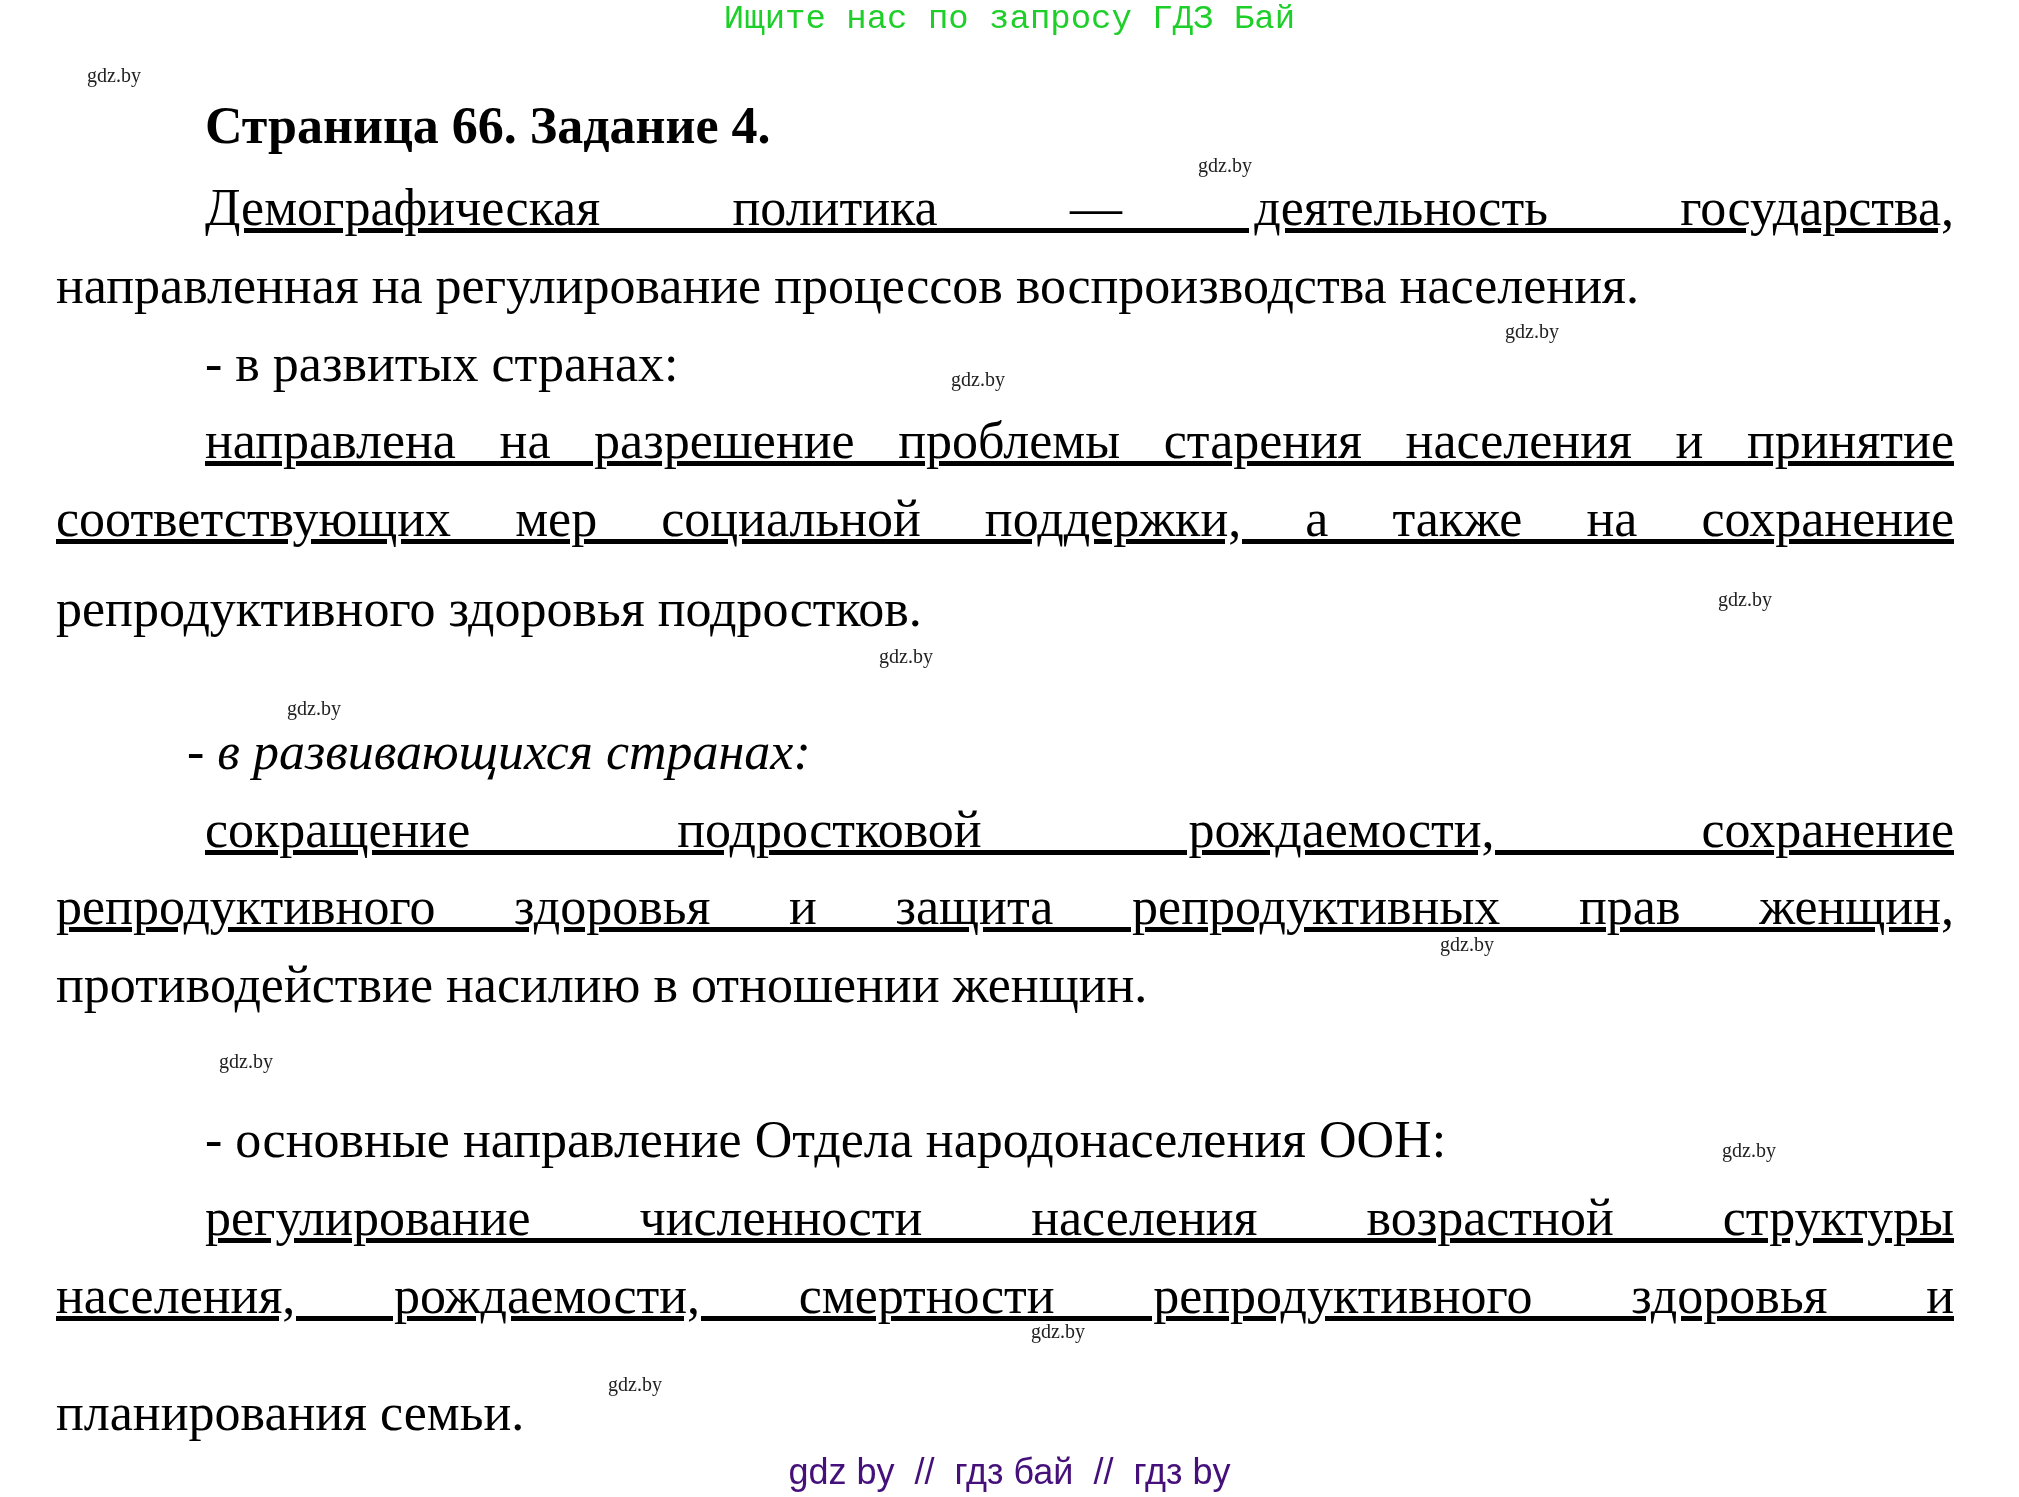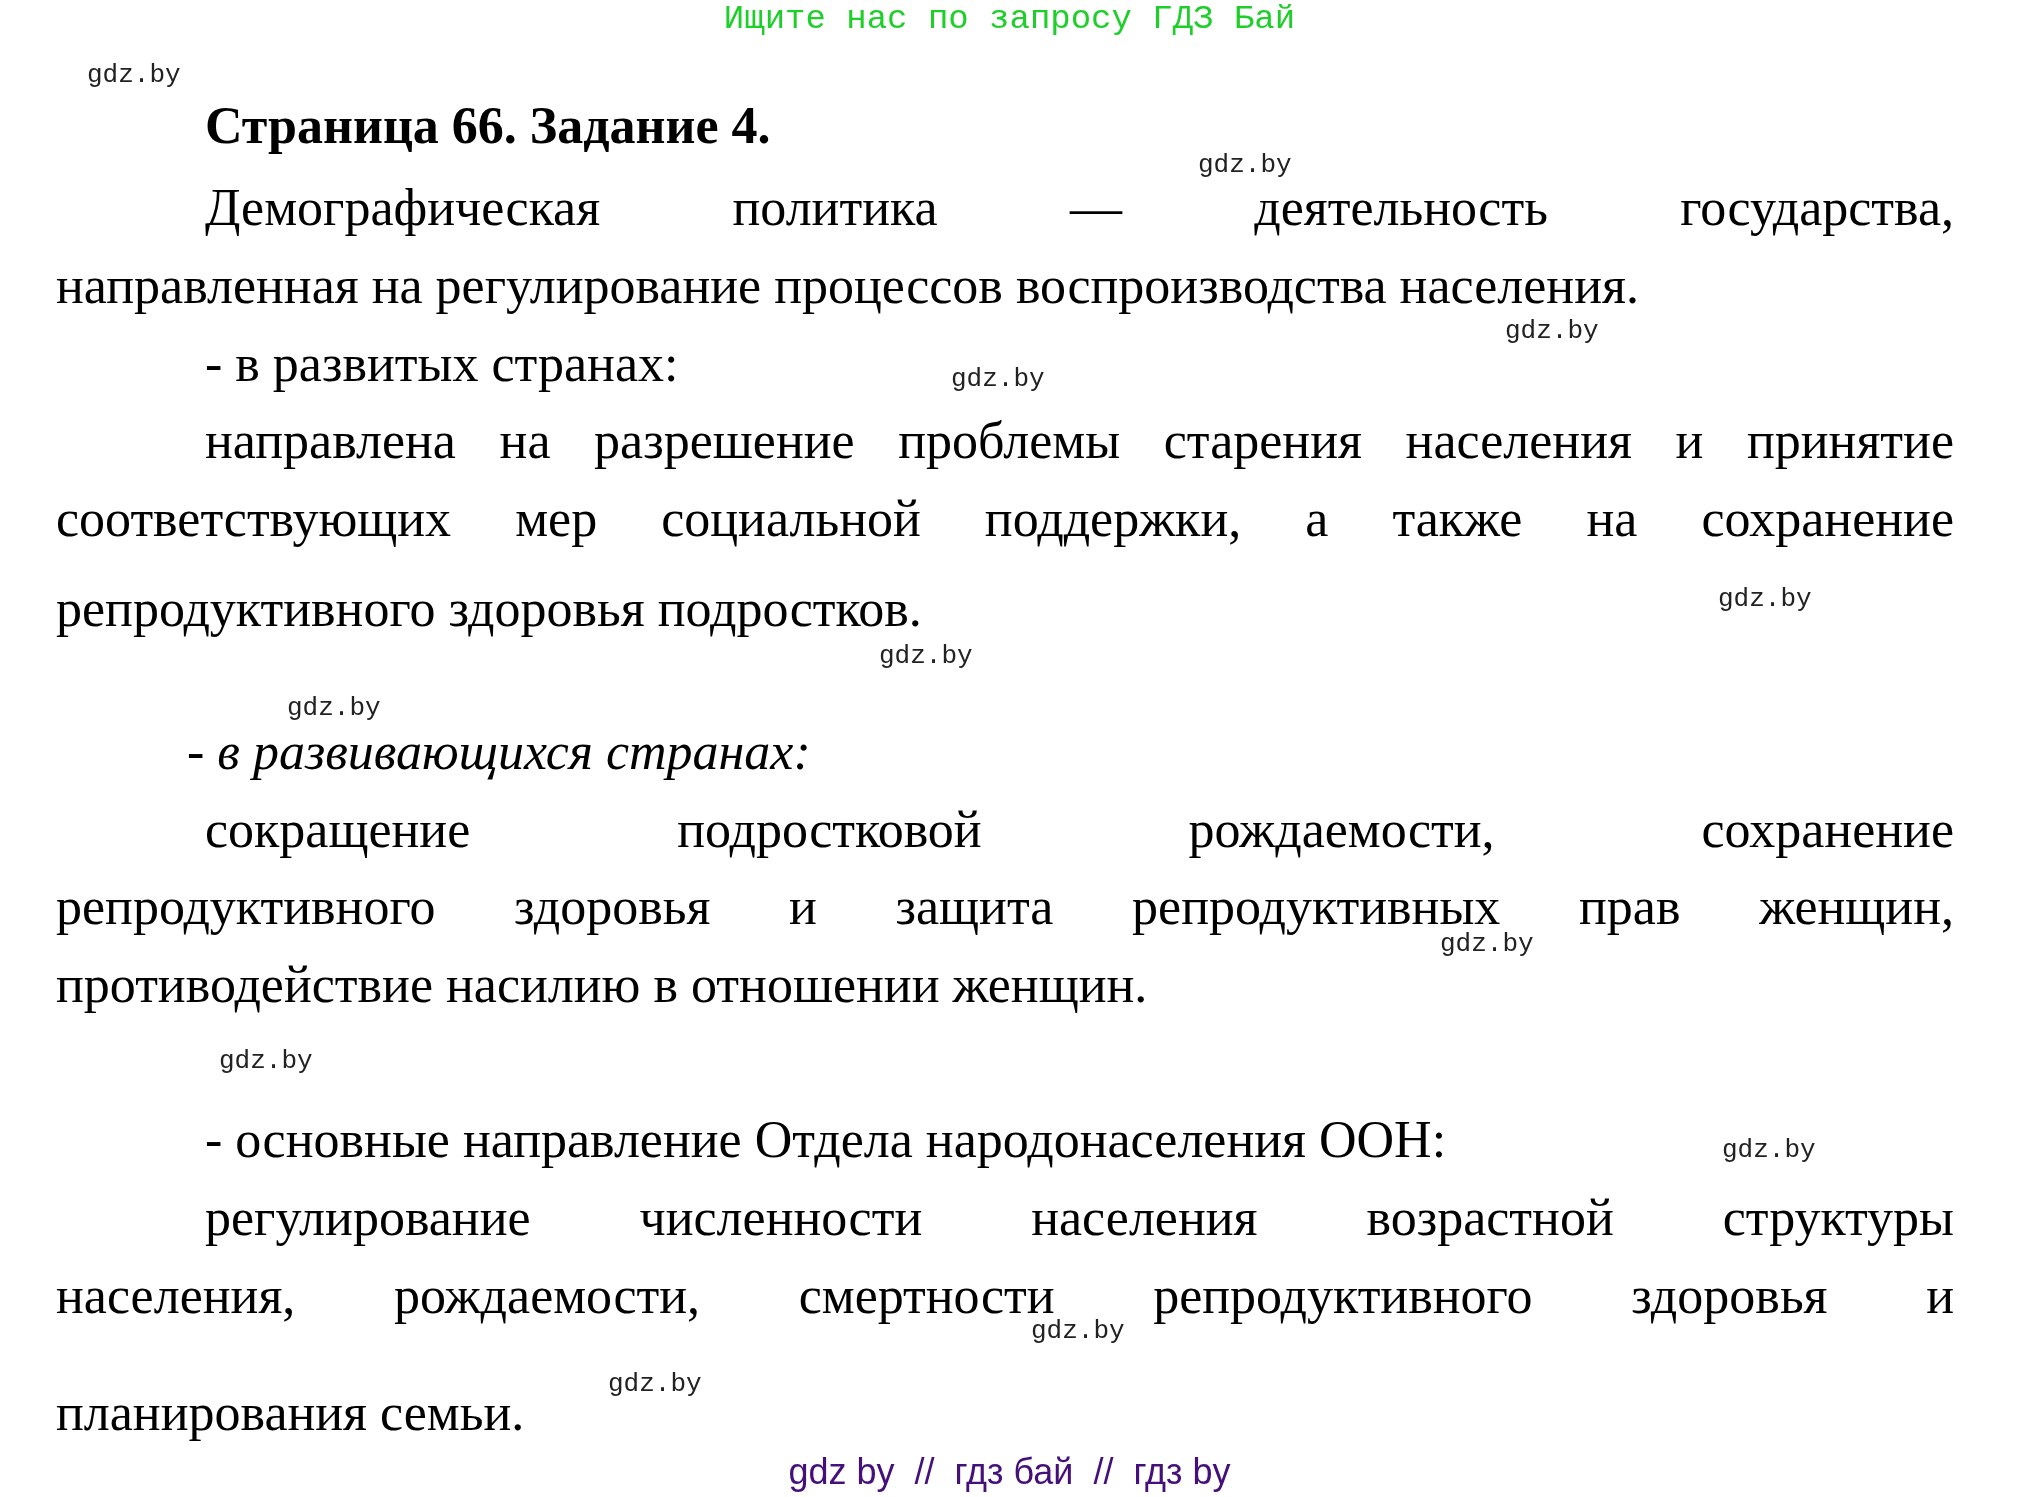--- a/index.html
+++ b/index.html
@@ -4,34 +4,34 @@
 <style>
   html, body { margin: 0; padding: 0; background: #ffffff; }
   body { width: 2019px; height: 1497px; position: relative; overflow: hidden; }
   .banner {
     position: absolute; left: 0; width: 2019px; top: 0; height: 40px;
     text-align: center; color: #1ecf2a;
     font-family: Liberation Mono, monospace; font-size: 34px; line-height: 38px;
   }
   .wm {
     position: absolute; color: #222222;
-    font-family: Liberation Mono, monospace; font-size: 26px; line-height: 30px;
+    font-family: Liberation Serif, serif; font-size: 20px; line-height: 30px;
     white-space: nowrap;
   }
   .heading {
     position: absolute; left: 205px; top: 96px;
     font-family: "Liberation Serif", serif; font-weight: bold; font-size: 52px; line-height: 60px;
     color: #000; white-space: nowrap; text-align: center;
   }
   .line {
     position: absolute; color: #000;
     font-family: "Liberation Serif", serif; font-size: 52px; line-height: 60px;
     white-space: nowrap; height: 60px;
   }
-  .just { text-align: justify; text-align-last: justify; white-space: normal; overflow: hidden; }
+  .just { text-align: justify; text-align-last: justify; white-space: normal; overflow: hidden; text-decoration: underline; }
   .footer {
     position: absolute; left: 0; width: 2019px; top: 1452px; text-align: center;
     font-family: "Liberation Sans", sans-serif; font-size: 36px; line-height: 40px;
     color: #45107a; white-space: pre;
   }
 </style>
 </head>
 <body>
 
 <div class="banner">Ищите нас по запросу ГДЗ Бай</div>

